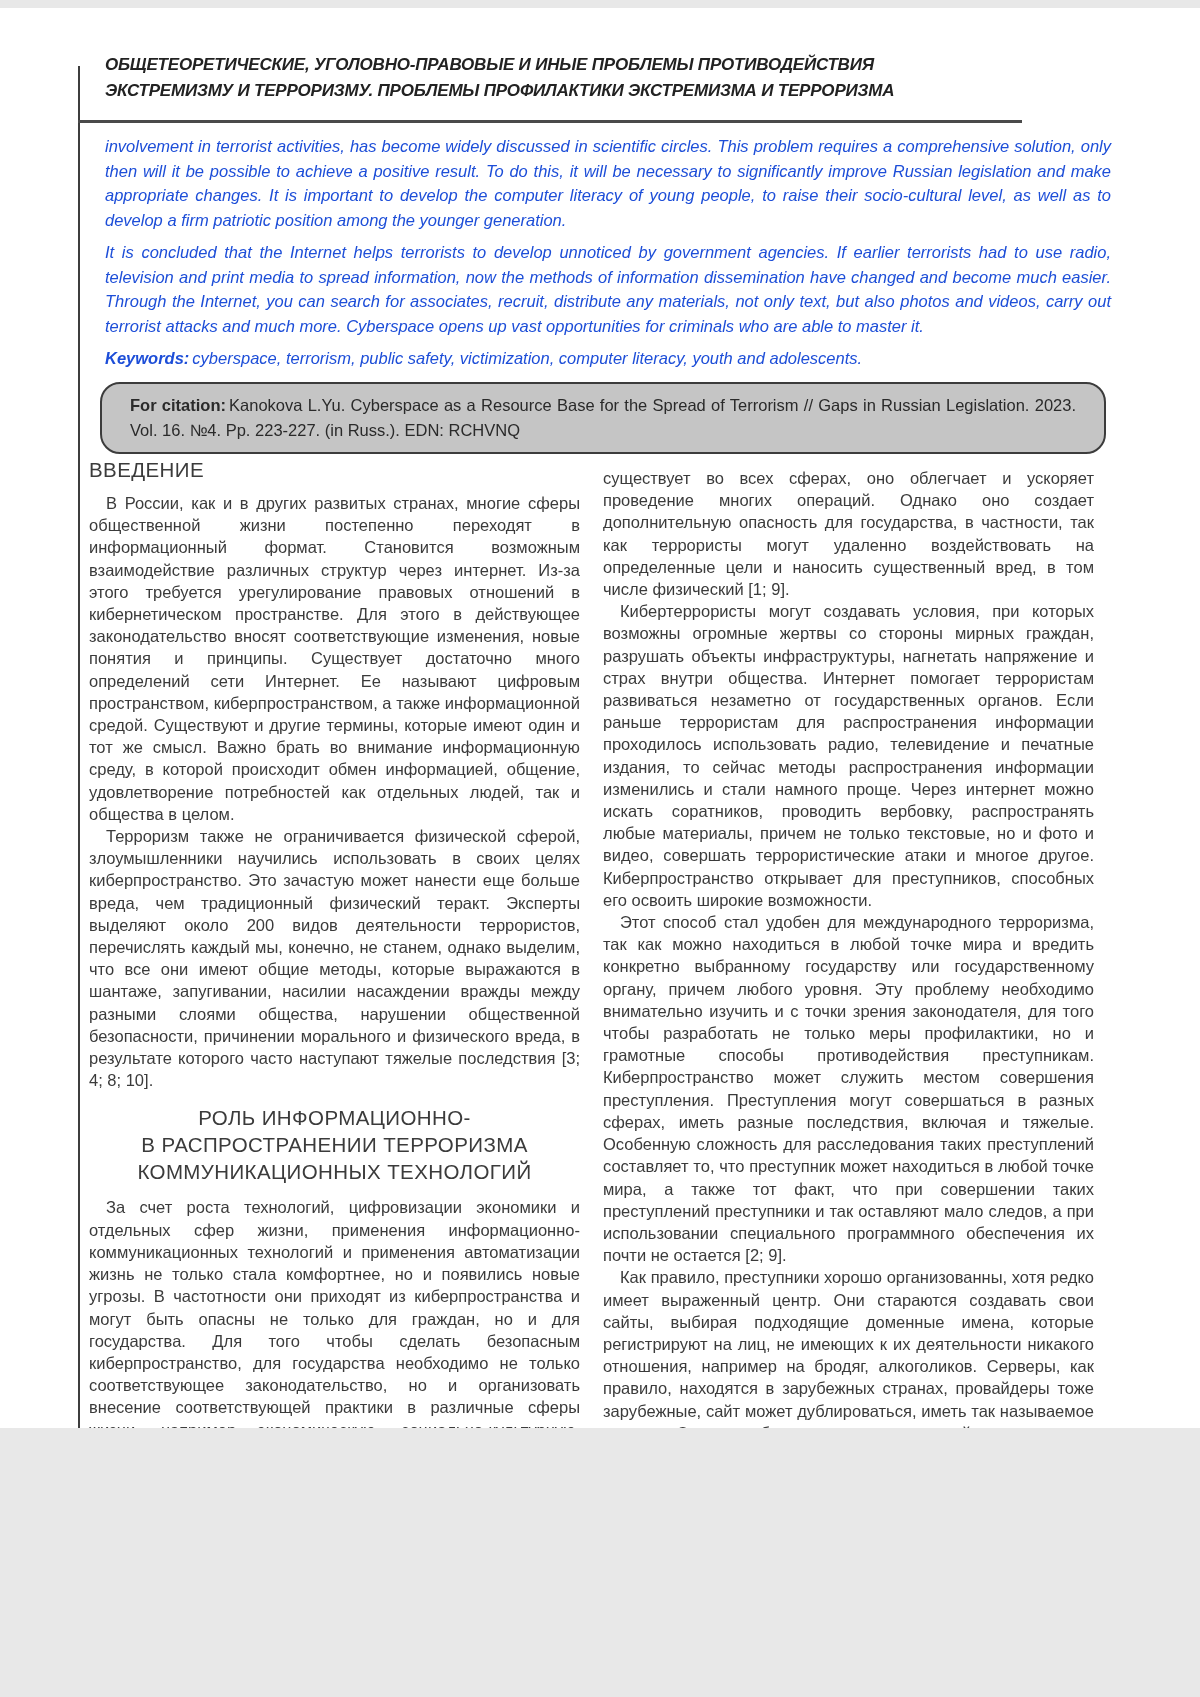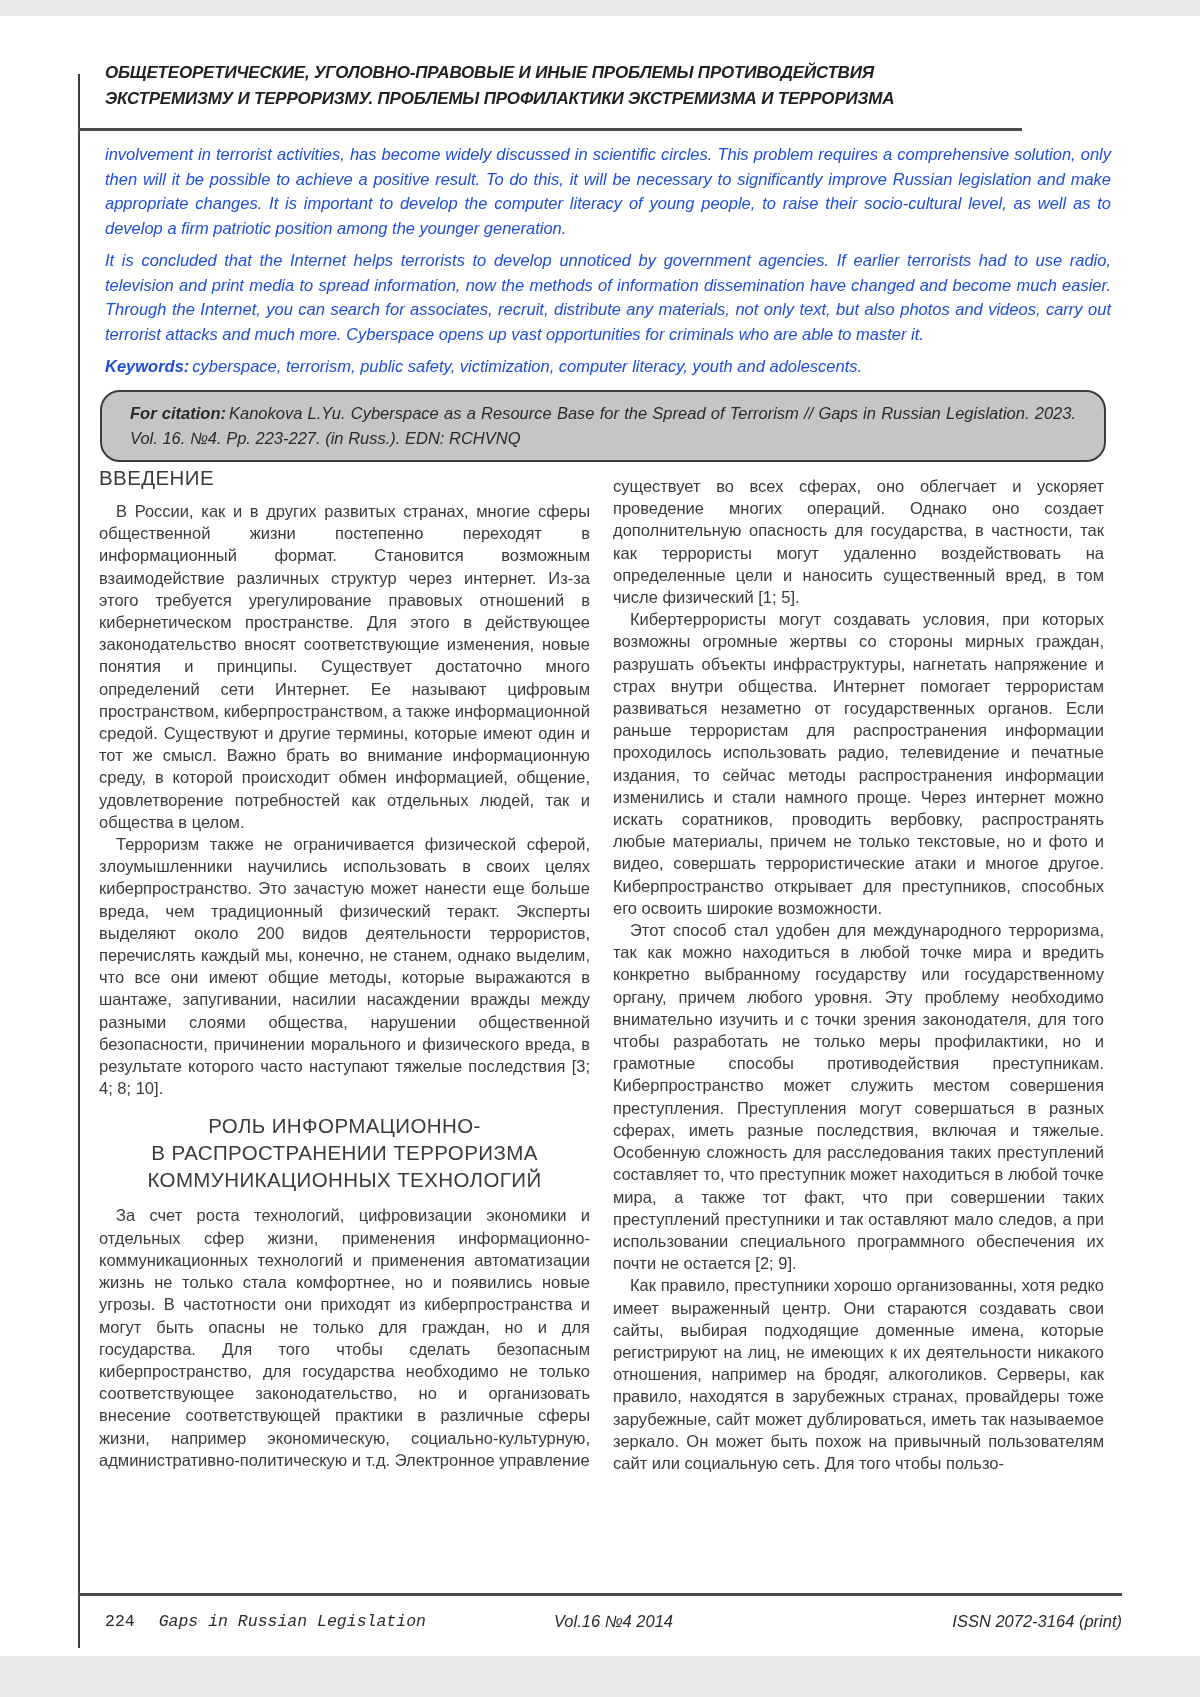--- a/index.html
+++ b/index.html
@@ -1,21 +1,21 @@
 <!DOCTYPE html>
 <html><head>
 <meta charset="utf-8">
 <style>
   * { margin: 0; padding: 0; box-sizing: border-box; }
   html, body { background: #e8e8e8; }
   .page {
     position: relative;
     width: 1200px;
-    height: 1640px;
-    margin: 16px auto;
+    height: 1420px;
+    margin: 8px auto;
     background: #ffffff;
     overflow: hidden;
     font-family: "Liberation Sans", "DejaVu Sans", sans-serif;
     color: #3b3b3b;
   }
   .vline {
     position: absolute;
     left: 78px; top: 58px;
     width: 2px; height: 1574px;
     background: #3d3d3d;
@@ -39,27 +39,27 @@
   .abs-p + .abs-p { margin-top: 8px; }
   .keywords { margin-top: 15px; }
   .keywords b { margin-right: 3px; }
 
   .citation-box {
     position: absolute; top: 374px; left: 100px; width: 1006px;
     background: #c5c5c5;
     border: 2px solid #3c3c3c;
     border-radius: 20px;
     padding: 9px 28px;
-    font-style: italic; font-size: 16.5px; line-height: 25px;
+    font-size: 16.5px; line-height: 25px;
     color: #2a2a2a; text-align: justify;
   }
   .citation-box b { margin-right: 3px; }
 
   .columns {
-    position: absolute; top: 448px; left: 99px; width: 1007px;
+    position: absolute; top: 448px; left: 89px; width: 1007px;
     display: flex; gap: 23px;
   }
   .col { width: 491px; }
   .col-right { padding-top: 11px; }
   .sec-h {
     font-size: 20.5px; font-weight: 400; letter-spacing: 0.4px;
     color: #3b3b3b; line-height: 27px; margin: 0 0 9px 0;
   }
   .role-h { margin: 13px 0 11px 0; }
   .role-h .h-line { display: block; text-align: center; }
@@ -109,21 +109,21 @@
       <p class="body-p ind">В России, как и в других развитых странах, многие сферы общественной жизни постепенно переходят в информационный формат. Становится возможным взаимодействие различных структур через интернет. Из-за этого требуется урегулирование правовых отношений в кибернетическом пространстве. Для этого в действующее законодательство вносят соответствующие изменения, новые понятия и принципы. Существует достаточно много определений сети Интернет. Ее называют цифровым пространством, киберпространством, а также информационной средой. Существуют и другие термины, которые имеют один и тот же смысл. Важно брать во внимание информационную среду, в которой происходит обмен информацией, общение, удовлетворение потребностей как отдельных людей, так и общества в целом.</p>
       <p class="body-p ind">Терроризм также не ограничивается физической сферой, злоумышленники научились использовать в своих целях киберпространство. Это зачастую может нанести еще больше вреда, чем традиционный физический теракт. Эксперты выделяют около 200 видов деятельности террористов, перечислять каждый мы, конечно, не станем, однако выделим, что все они имеют общие методы, которые выражаются в шантаже, запугивании, насилии насаждении вражды между разными слоями общества, нарушении общественной безопасности, причинении морального и физического вреда, в результате которого часто наступают тяжелые последствия [3; 4; 8; 10].</p>
       <h2 class="sec-h role-h">
         <span class="h-line">РОЛЬ ИНФОРМАЦИОННО-</span>
         <span class="h-line">В РАСПРОСТРАНЕНИИ ТЕРРОРИЗМА</span>
         <span class="h-line">КОММУНИКАЦИОННЫХ ТЕХНОЛОГИЙ</span>
       </h2>
       <p class="body-p ind">За счет роста технологий, цифровизации экономики и отдельных сфер жизни, применения информационно-коммуникационных технологий и применения автоматизации жизнь не только стала комфортнее, но и появились новые угрозы. В частотности они приходят из киберпространства и могут быть опасны не только для граждан, но и для государства. Для того чтобы сделать безопасным киберпространство, для государства необходимо не только соответствующее законодательство, но и организовать внесение соответствующей практики в различные сферы жизни, например экономическую, социально-культурную, административно-политическую и т.д. Электронное управление</p>
     </div>
     <div class="col col-right">
-      <p class="body-p">существует во всех сферах, оно облегчает и ускоряет проведение многих операций. Однако оно создает дополнительную опасность для государства, в частности, так как террористы могут удаленно воздействовать на определенные цели и наносить существенный вред, в том числе физический [1; 5].</p>
+      <p class="body-p">существует во всех сферах, оно облегчает и ускоряет проведение многих операций. Однако оно создает дополнительную опасность для государства, в частности, так как террористы могут удаленно воздействовать на определенные цели и наносить существенный вред, в том числе физический [1; 9].</p>
       <p class="body-p ind">Кибертеррористы могут создавать условия, при которых возможны огромные жертвы со стороны мирных граждан, разрушать объекты инфраструктуры, нагнетать напряжение и страх внутри общества. Интернет помогает террористам развиваться незаметно от государственных органов. Если раньше террористам для распространения информации проходилось использовать радио, телевидение и печатные издания, то сейчас методы распространения информации изменились и стали намного проще. Через интернет можно искать соратников, проводить вербовку, распространять любые материалы, причем не только текстовые, но и фото и видео, совершать террористические атаки и многое другое. Киберпространство открывает для преступников, способных его освоить широкие возможности.</p>
       <p class="body-p ind">Этот способ стал удобен для международного терроризма, так как можно находиться в любой точке мира и вредить конкретно выбранному государству или государственному органу, причем любого уровня. Эту проблему необходимо внимательно изучить и с точки зрения законодателя, для того чтобы разработать не только меры профилактики, но и грамотные способы противодействия преступникам. Киберпространство может служить местом совершения преступления. Преступления могут совершаться в разных сферах, иметь разные последствия, включая и тяжелые. Особенную сложность для расследования таких преступлений составляет то, что преступник может находиться в любой точке мира, а также тот факт, что при совершении таких преступлений преступники и так оставляют мало следов, а при использовании специального программного обеспечения их почти не остается [2; 9].</p>
       <p class="body-p ind">Как правило, преступники хорошо организованны, хотя редко имеет выраженный центр. Они стараются создавать свои сайты, выбирая подходящие доменные имена, которые регистрируют на лиц, не имеющих к их деятельности никакого отношения, например на бродяг, алкоголиков. Серверы, как правило, находятся в зарубежных странах, провайдеры тоже зарубежные, сайт может дублироваться, иметь так называемое зеркало. Он может быть похож на привычный пользователям сайт или социальную сеть. Для того чтобы пользо-</p>
     </div>
   </main>
 
   <div class="hrule foot-rule"></div>
 
   <footer class="footer">
     <div class="f-left">

